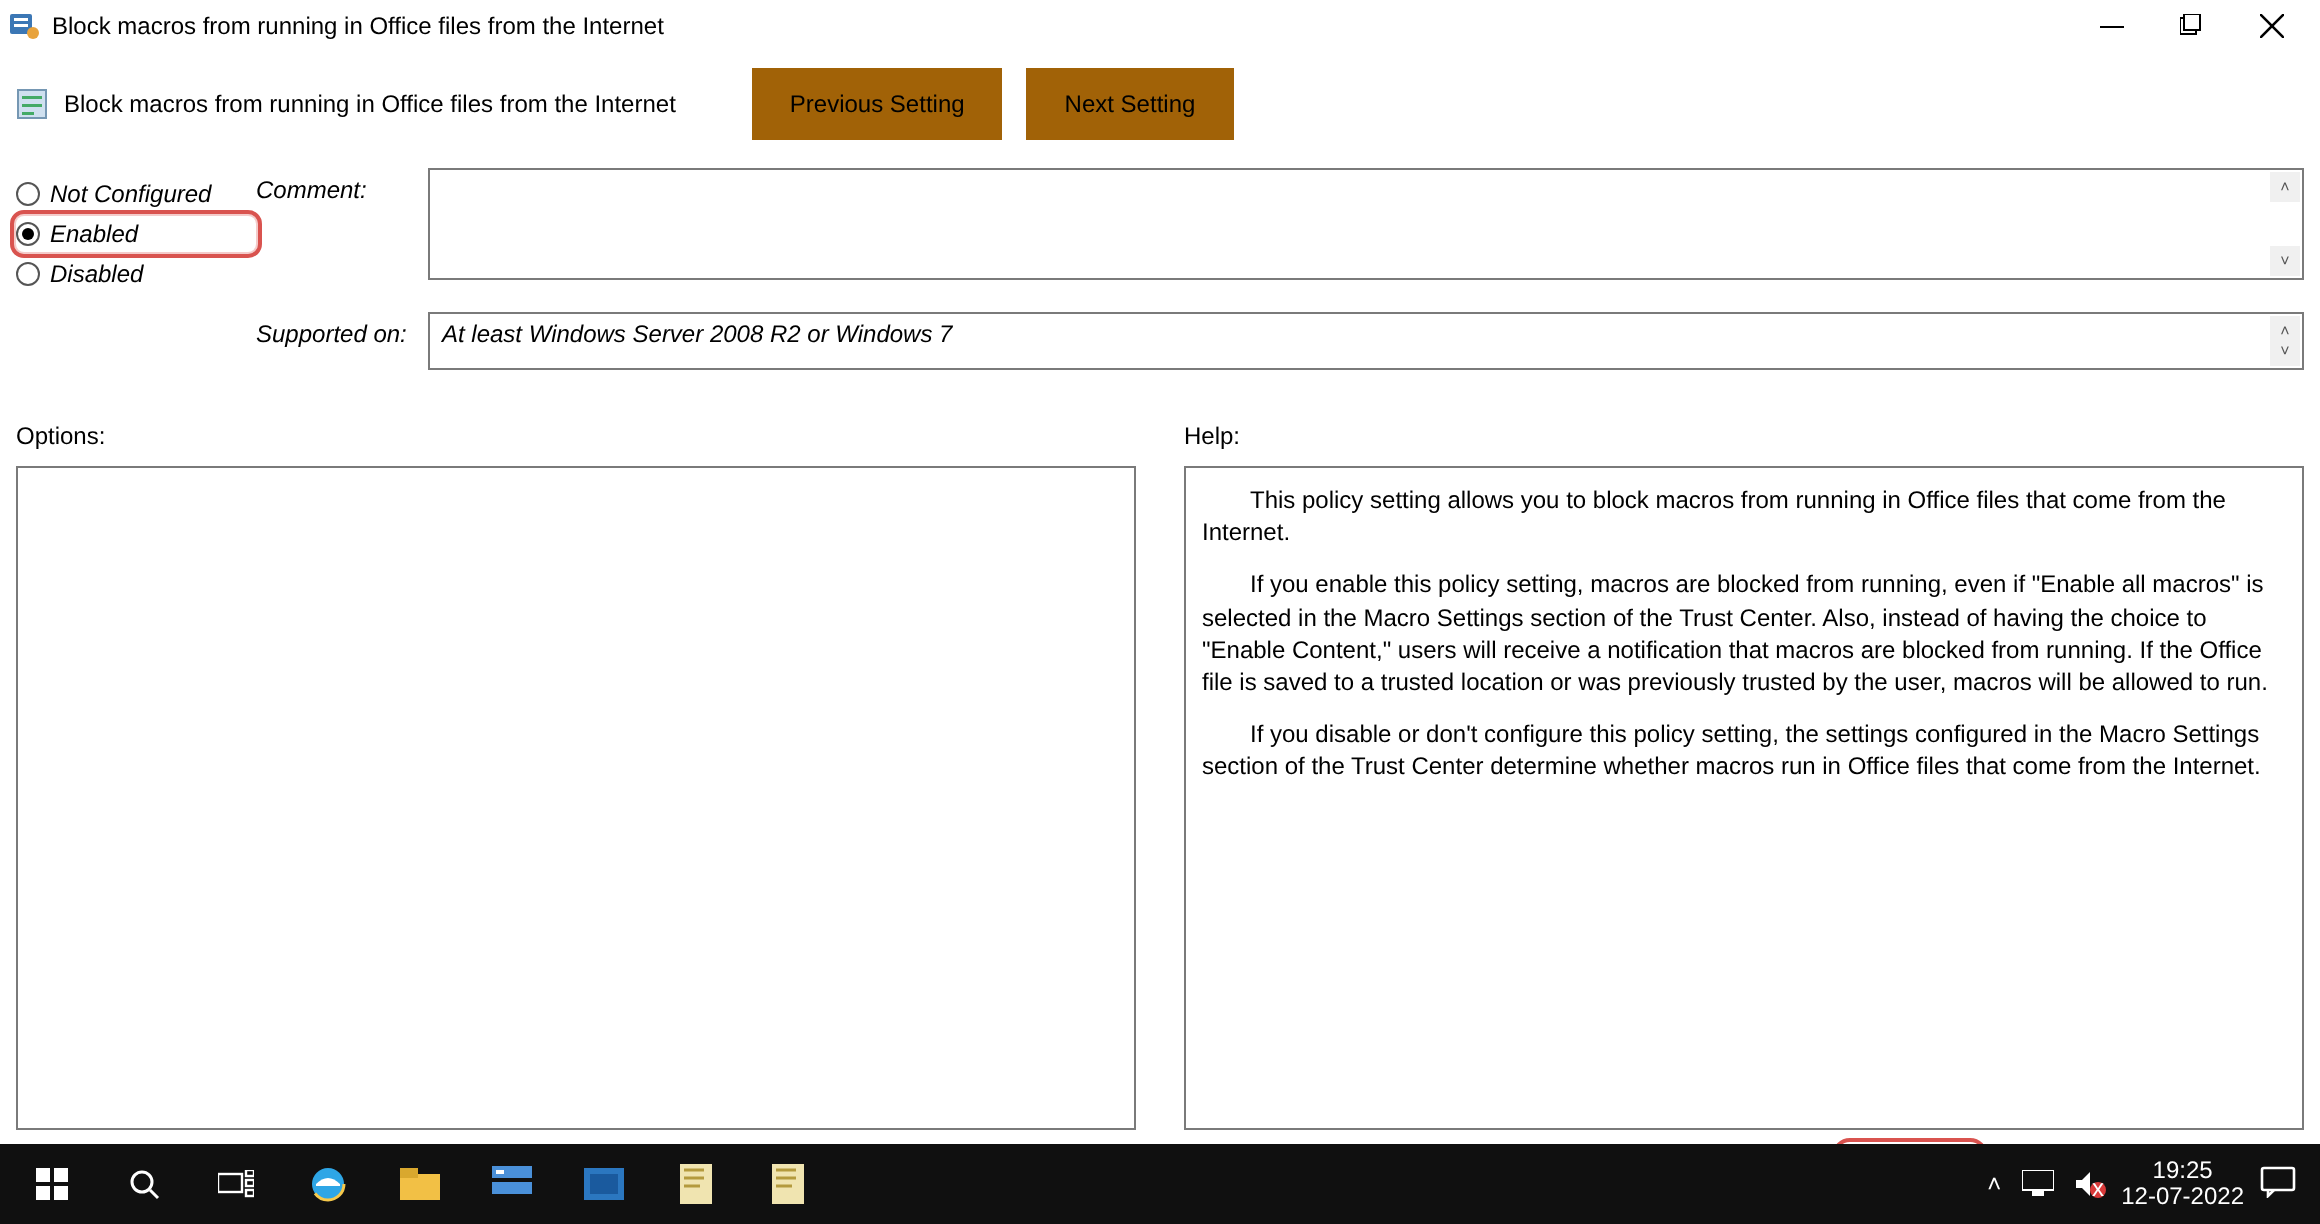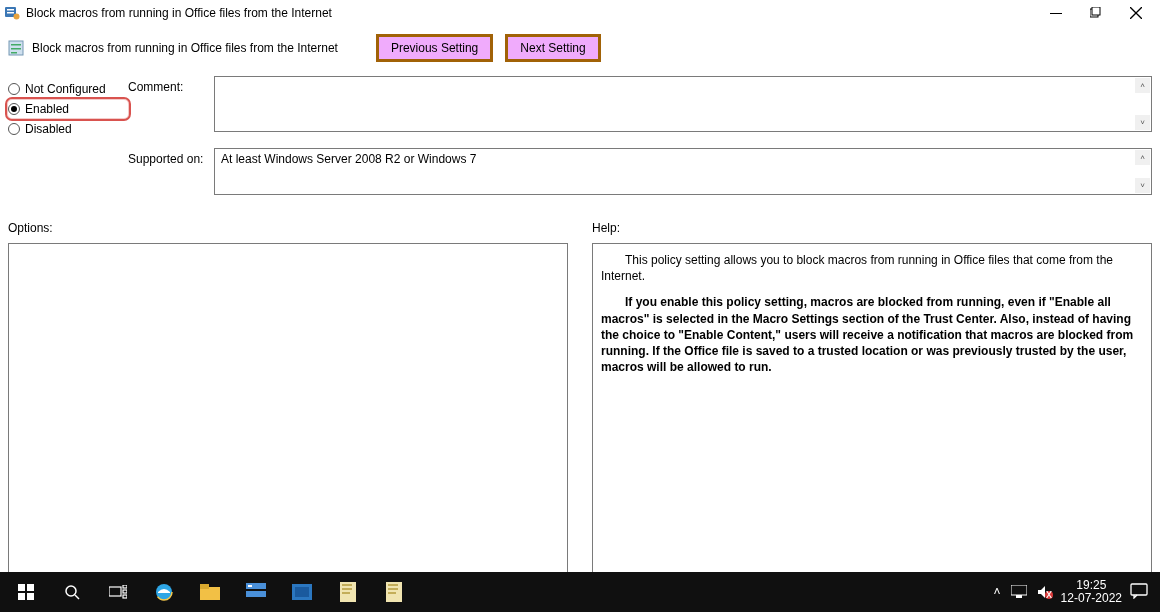--- a/index.html
+++ b/index.html
@@ -56,29 +56,30 @@
       padding-right: 30px;
     }
     .nav-buttons {
       display: flex;
       gap: 12px;
       margin-left: 8px;
     }
     .win-button {
       min-width: 92px;
       padding: 4px 12px;
-      background: #f0abfc;
-      border: 3px solid #a16207;
+      background: #a16207;
+      border: 7px solid #a16207;
       text-align: center;
       cursor: pointer;
     }
     
     .policy-body {
       display: flex;
       padding: 0 8px;
+      font-style: italic;
     }
     .radio-col {
       width: 120px;
       padding-top: 12px;
     }
     .radio-item {
       display: flex;
       align-items: center;
       padding: 4px 0;
       gap: 5px;
@@ -123,21 +124,21 @@
       flex: 1;
       border: 1px solid #7a7a7a;
       height: 56px;
       background: #fff;
       padding: 3px 18px 3px 6px;
     }
     .supported-box {
       position: relative;
       flex: 1;
       border: 1px solid #7a7a7a;
-      height: 47px;
+      height: 29px;
       background: #fff;
       padding: 3px 18px 3px 6px;
       display: flex;
       align-items: flex-start;
     }
     .scroll-arrow-top, .scroll-arrow-bottom {
       position: absolute;
       right: 1px;
       width: 15px;
       height: 15px;
@@ -170,21 +171,21 @@
       height: 332px;
       padding: 8px;
       overflow: hidden;
       font-size: 12px;
       line-height: 1.35;
     }
     .help-text p {
       margin-bottom: 10px;
       text-indent: 24px;
     }
-    .help-text p.no-indent { text-indent: 0; font-weight: bold; }
+    .help-text p.no-indent { text-indent: 0; }
     
     .bottom-buttons {
       display: flex;
       gap: 8px;
       justify-content: flex-end;
       padding: 8px 14px;
     }
     .bottom-buttons .win-button {
       min-width: 70px;
       background:#0f766e;
@@ -313,20 +314,21 @@
 <div class="panes-row">
   <div class="pane">
     <div class="pane-label">Options:</div>
     <div class="pane-box"></div>
   </div>
   <div class="pane">
     <div class="pane-label">Help:</div>
     <div class="pane-box help-text">
       <p>This policy setting allows you to block macros from running in Office files that come from the Internet.</p>
       <p class="no-indent" style="text-indent:24px;">If you enable this policy setting, macros are blocked from running, even if "Enable all macros" is selected in the Macro Settings section of the Trust Center. Also, instead of having the choice to "Enable Content," users will receive a notification that macros are blocked from running. If the Office file is saved to a trusted location or was previously trusted by the user, macros will be allowed to run.</p>
+      <p>If you disable or don't configure this policy setting, the settings configured in the Macro Settings section of the Trust Center determine whether macros run in Office files that come from the Internet.</p>
     </div>
   </div>
 </div>
 
 <div class="bottom-buttons">
   <span class="ok-wrap">
     <div class="win-button">OK</div>
   </span>
   <div class="win-button">Cancel</div>
   <div class="win-button">Apply</div>

